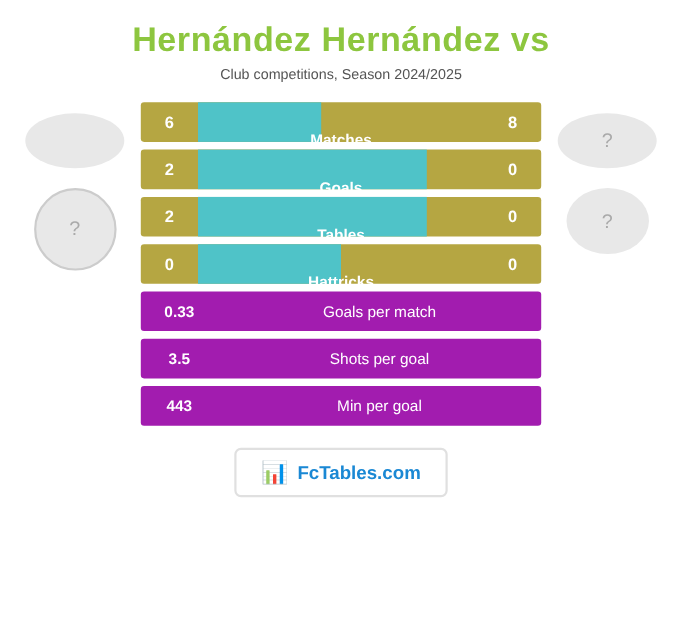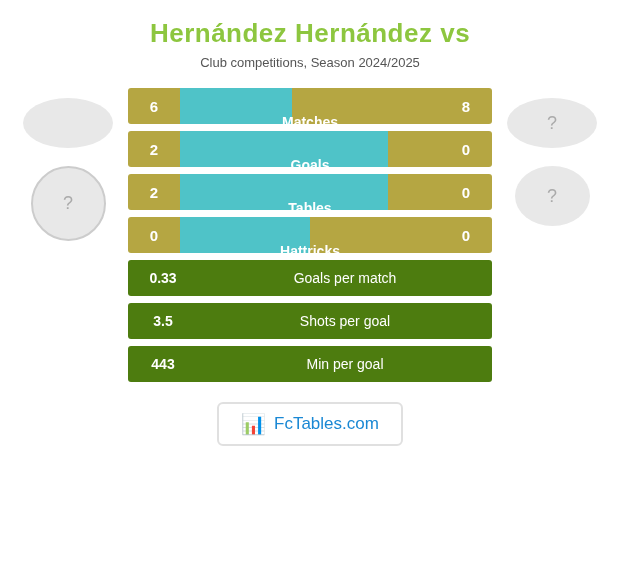--- a/index.html
+++ b/index.html
@@ -16,21 +16,21 @@
       height: 580px;
       background: #fff;
       position: relative;
       display: flex;
       flex-direction: column;
       align-items: center;
     }
 
     .title {
       margin-top: 18px;
-      font-size: 26px;
+      font-size: 31px;
       font-weight: bold;
       color: #8dc63f;
       text-align: left;
       letter-spacing: 0.5px;
     }
 
     .subtitle {
       margin-top: 6px;
       font-size: 13px;
       color: #555;
@@ -172,21 +172,21 @@
       color: #fff;
       z-index: 2;
       flex-shrink: 0;
     }
 
     .stat-row-plain {
       display: flex;
       flex-direction: row;
       align-items: center;
       height: 36px;
-      background: #4d7c0f;
+      background: #a21caf;
       border-radius: 3px;
     }
 
     .stat-plain-left {
       width: 70px;
       text-align: center;
       font-size: 14px;
       font-weight: bold;
       color: #fff;
       flex-shrink: 0;
@@ -211,21 +211,21 @@
       gap: 8px;
     }
 
     .logo-icon {
       font-size: 20px;
       color: #8dc63f;
     }
 
     .logo-text {
       font-size: 17px;
-      font-weight: normal;
+      font-weight: bold;
       color: #2c2c2c;
     }
 
     .logo-text span {
       color: #1a88d4;
     }
 
     .date-text {
       margin-top: 14px;
       font-size: 13px;

